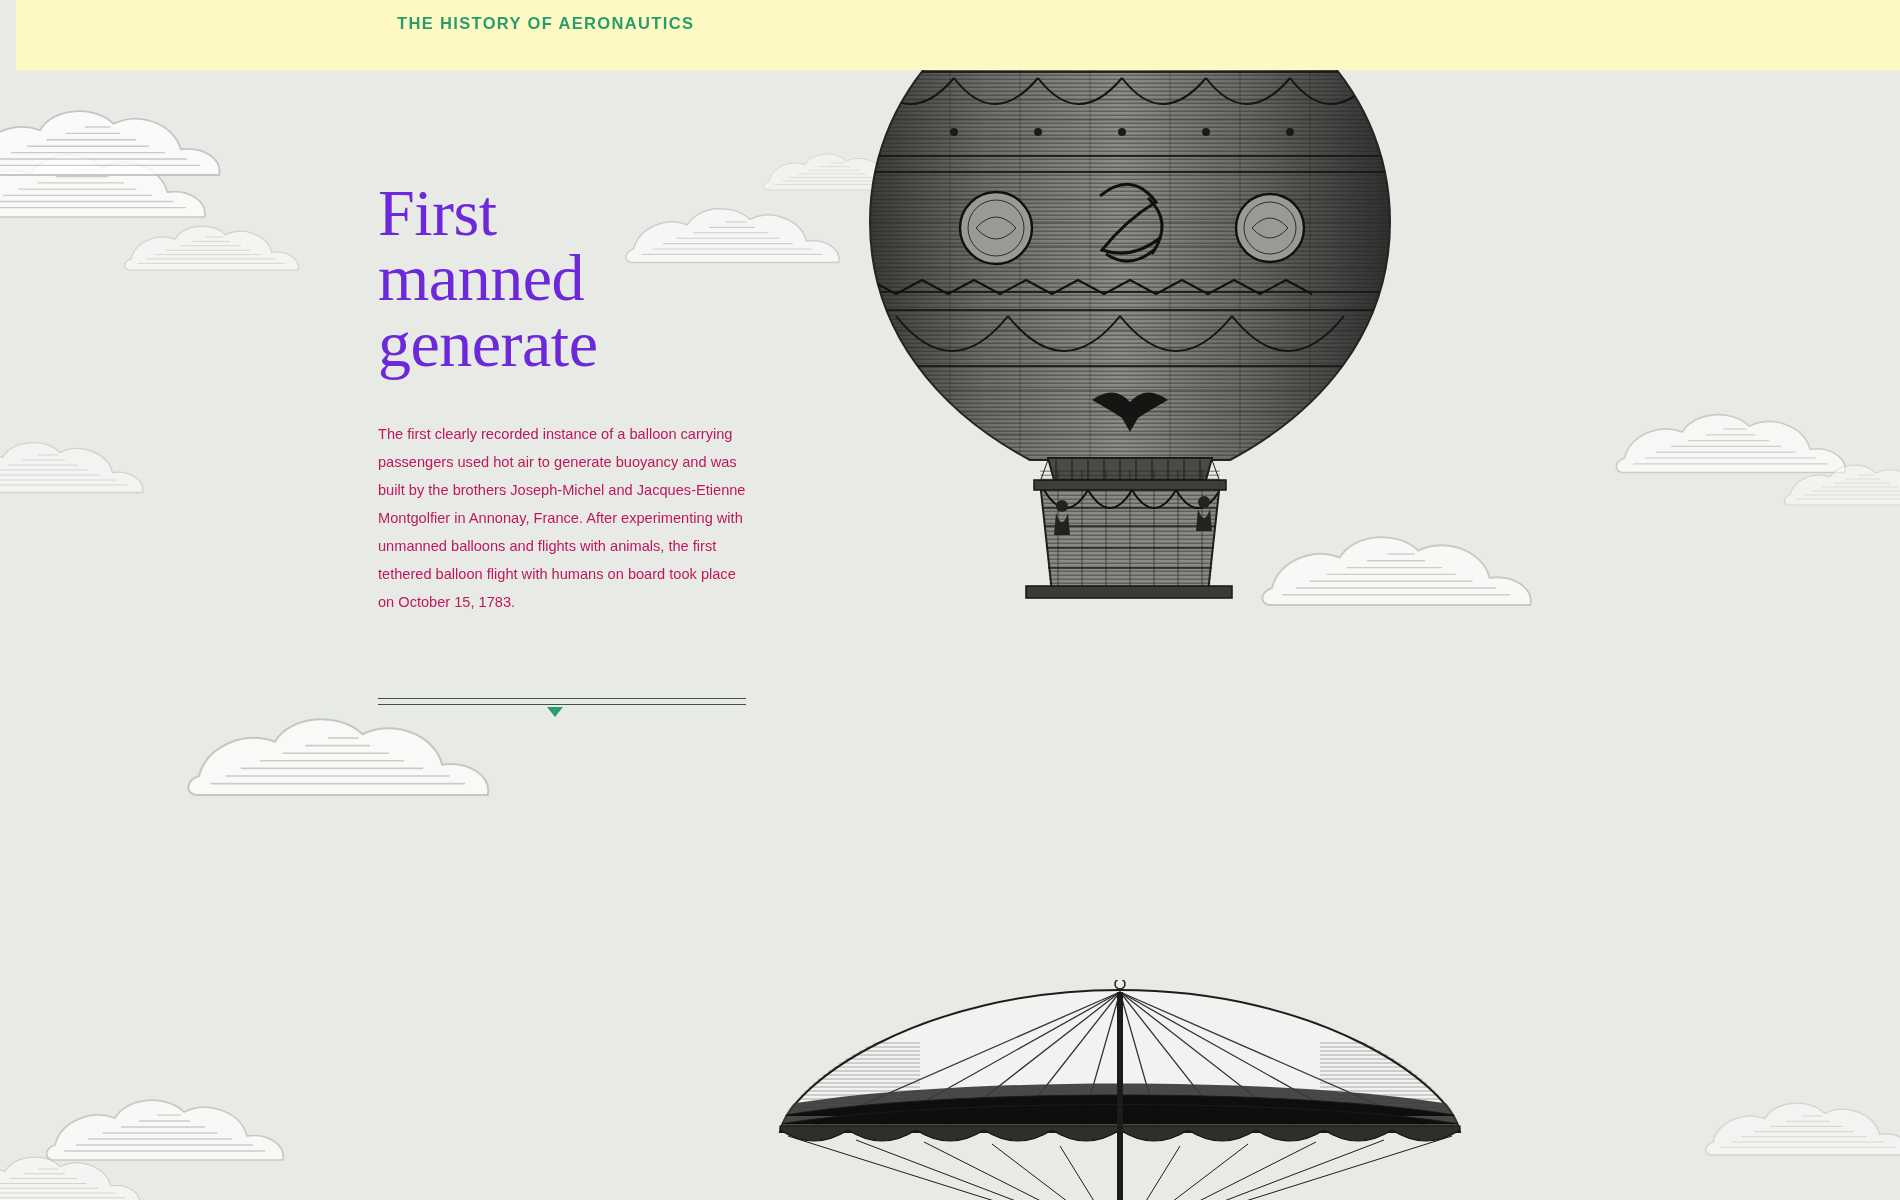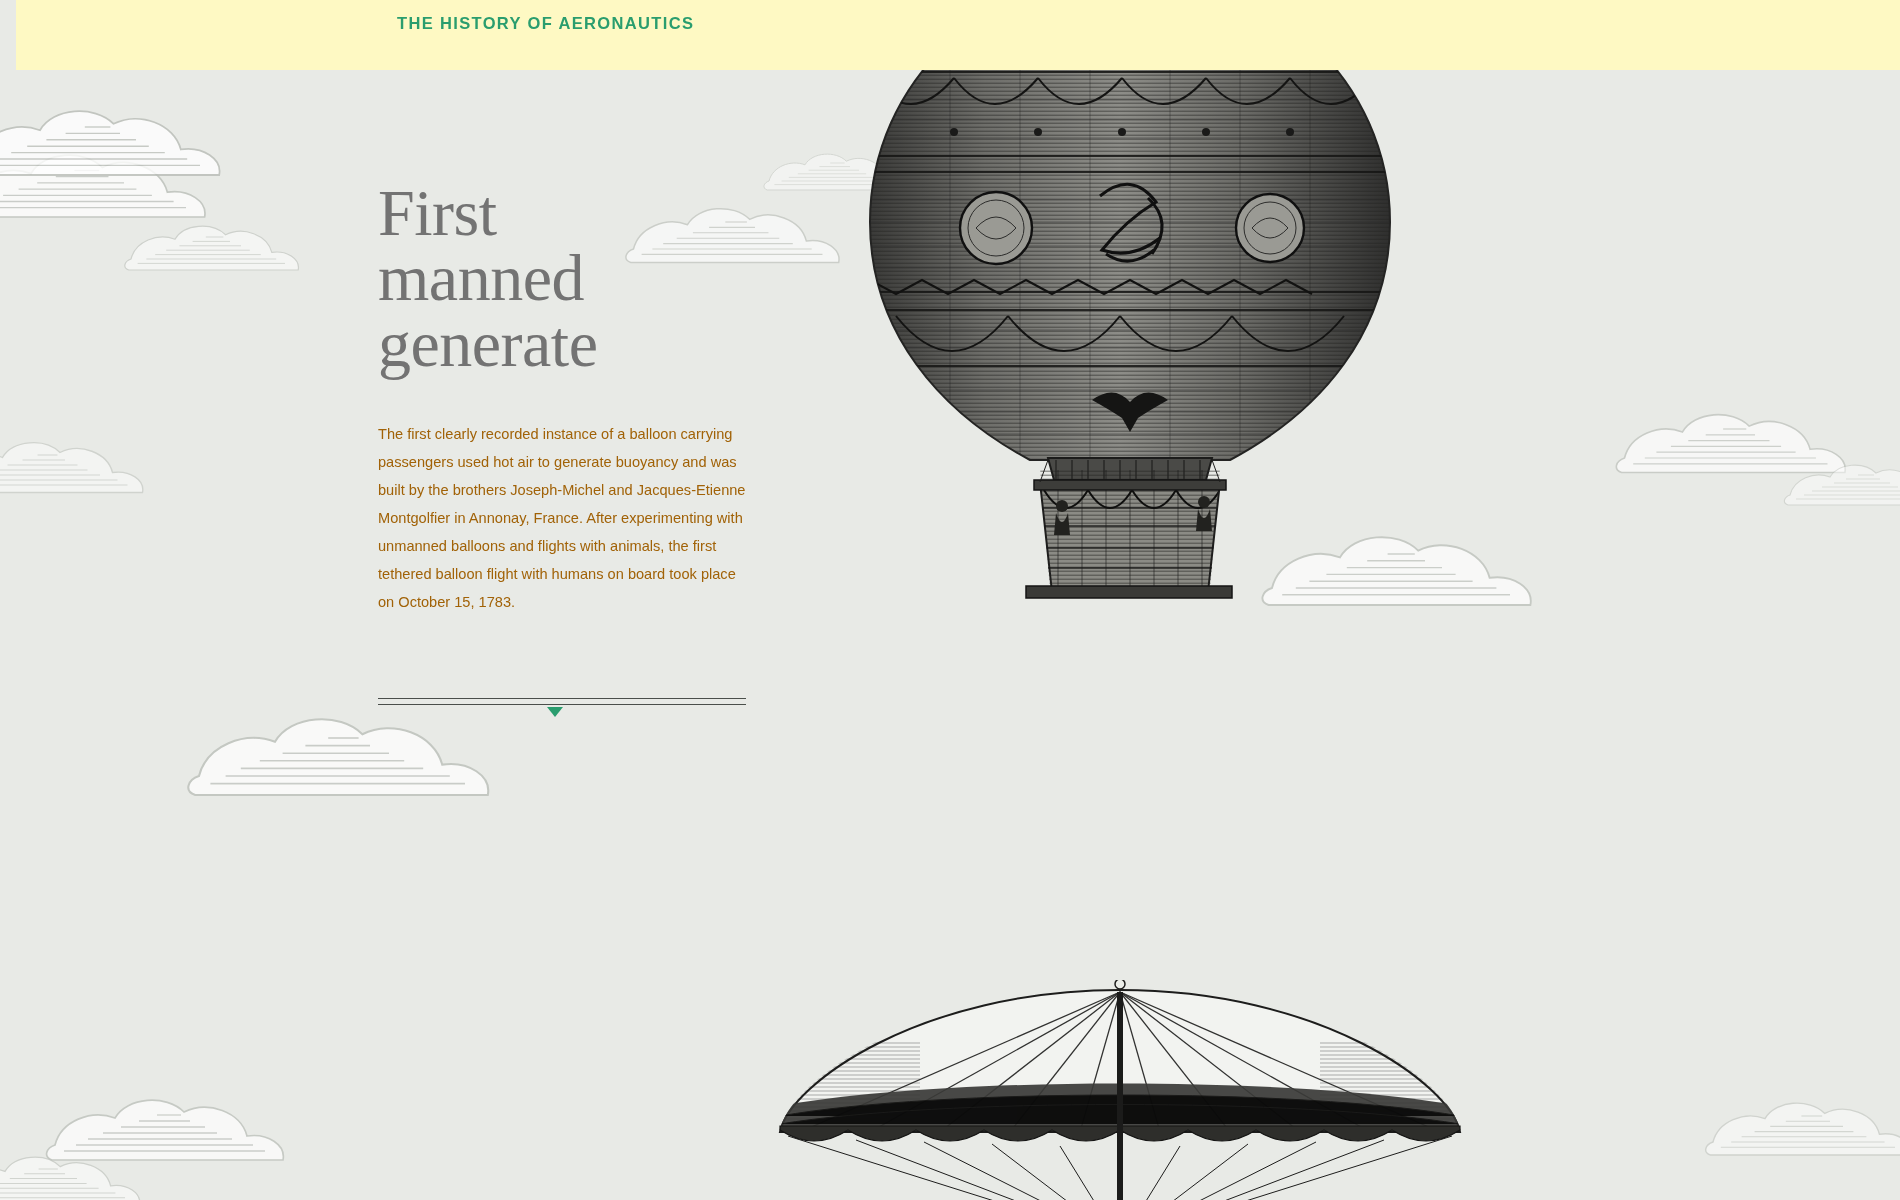--- a/index.html
+++ b/index.html
@@ -55,32 +55,32 @@
     position: absolute;
     left: 378px;
     top: 180px;
     width: 372px;
     z-index: 30;
   }
   #headline {
     font-family: "Liberation Serif", serif;
     font-size: 66px;
     line-height: 0.99;
-    color: #737373;
+    color: #6d28d9;
     letter-spacing: -0.5px;
     margin: 0 0 44px 0;
     font-weight: normal;
   }
   #headline .line { display: block; }
 
   #body-copy {
     font-family: "Liberation Sans", sans-serif;
     font-size: 14.6px;
     line-height: 28px;
-    color: #a16207;
+    color: #be185d;
     margin: 0;
     width: 368px;
   }
 
   
   #slider-wrap {
     position: absolute;
     left: 378px;
     top: 694px;
     width: 368px;

